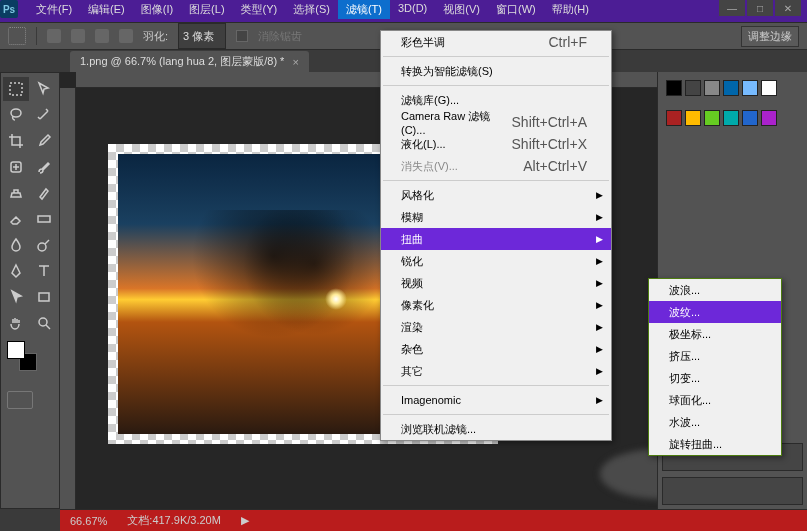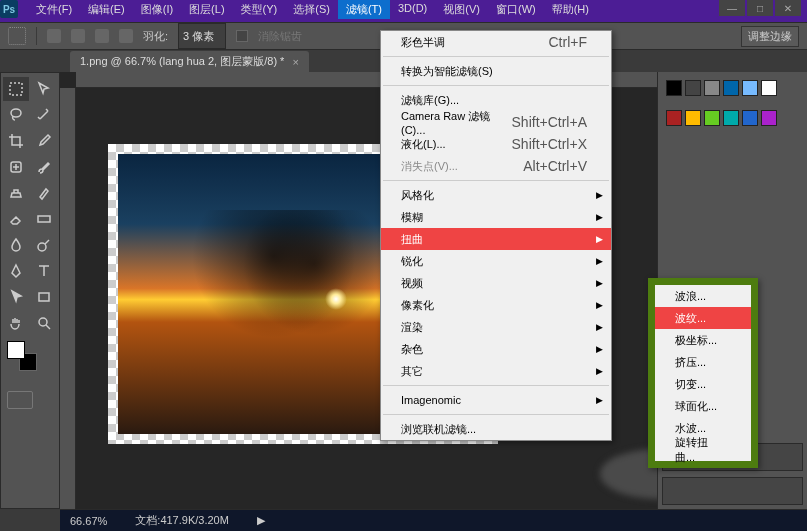--- a/index.html
+++ b/index.html
@@ -36,29 +36,29 @@
 .canvas{position:absolute;top:72px;left:48px;width:390px;height:300px;background:repeating-conic-gradient(#ccc 0% 25%,#fff 0% 50%) 0 0/16px 16px}
 .photo{position:absolute;inset:10px;background:linear-gradient(to bottom,#0a2540 0%,#1a4060 25%,#d97528 48%,#ffcc33 52%,#b35410 60%,#2a1a10 100%)}
 .tree{position:absolute;top:20%;left:20%;width:55%;height:55%;background:radial-gradient(circle at 40% 30%,rgba(0,0,0,.65) 0%,transparent 50%),radial-gradient(circle at 60% 35%,rgba(0,0,0,.6) 0%,transparent 45%)}
 .sun{position:absolute;top:48%;left:56%;width:22px;height:22px;border-radius:50%;background:radial-gradient(circle,#fff 0%,#ffeb99 30%,transparent 70%)}
 .panels{width:150px;background:#535353;border-left:1px solid #2a2a2a;padding:4px;display:flex;flex-direction:column;gap:6px}
 .swatch-row{display:flex;gap:3px;flex-wrap:wrap;padding:4px}
 .sw{width:16px;height:16px;border:1px solid #222}
 .layer-row{height:28px;background:#454545;border:1px solid #2a2a2a;display:flex;align-items:center;padding:0 4px;gap:4px;color:#ccc}
 .opacity-row{display:flex;align-items:center;gap:4px;padding:2px;color:#bbb}
 .opacity-val{background:#3f3f3f;border:1px solid #2a2a2a;padding:1px 4px}
-.statusbar{position:absolute;bottom:0;left:60px;right:0;height:22px;background:#0f172a;border-top:1px solid #2a2a2a;display:flex;align-items:center;padding:0 10px;gap:28px;color:#ccc}
+.statusbar{position:absolute;bottom:0;left:60px;right:0;height:22px;background:#b91c1c;border-top:1px solid #2a2a2a;display:flex;align-items:center;padding:0 10px;gap:20px;color:#ccc}
 .dropdown{position:absolute;top:30px;left:380px;width:232px;background:#f0f0f0;border:1px solid #888;box-shadow:2px 2px 6px rgba(0,0,0,.4);color:#000;z-index:10}
 .dd-item{height:22px;display:flex;align-items:center;padding:0 24px 0 20px;position:relative}
 .dd-item.disabled{color:#888}
-.dd-item.hl{background:#ef4444;color:#fff}
+.dd-item.hl{background:#6d28d9;color:#fff}
 .dd-sep{height:1px;background:#ccc;margin:3px 2px}
 .dd-short{margin-left:auto;color:#555;font-size:14px}
 .dd-arrow{position:absolute;right:8px;font-size:9px}
-.submenu{position:absolute;top:278px;left:648px;width:110px;background:#f0f0f0;border:7px solid #4d7c0f;box-shadow:2px 2px 6px rgba(0,0,0,.4);color:#000;z-index:11}
+.submenu{position:absolute;top:278px;left:648px;width:134px;background:#f0f0f0;border:1px solid #4d7c0f;box-shadow:2px 2px 6px rgba(0,0,0,.4);color:#000;z-index:11}
 .mask-blob{position:absolute;left:540px;bottom:10px;width:140px;height:50px;background:#4a4a4a;border-radius:50%/60%;filter:blur(3px)}
 </style>
 </head>
 <body>
 
 <div class="menubar">
   <div class="ps-logo">Ps</div>
   <div id="menu-items" style="display: flex;">
       <div class="menu-item">文件(F)</div>
       <div class="menu-item">编辑(E)</div>

